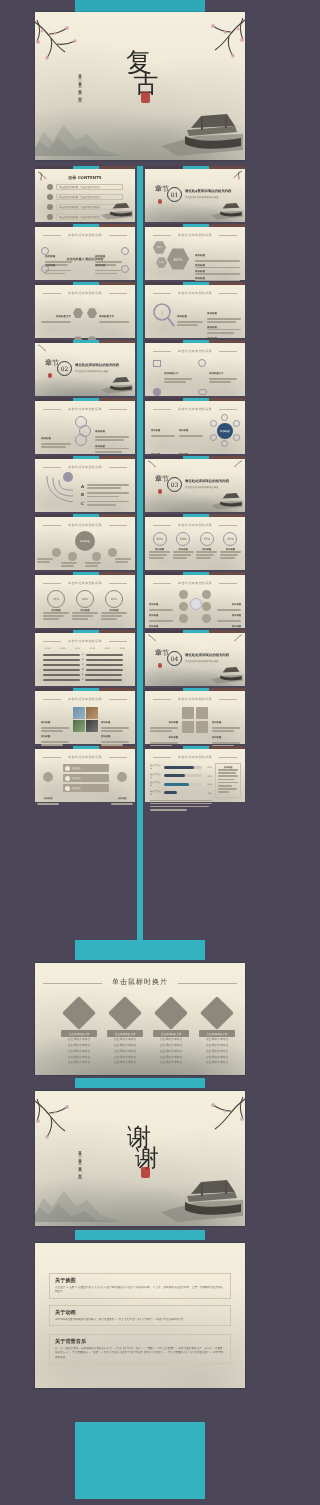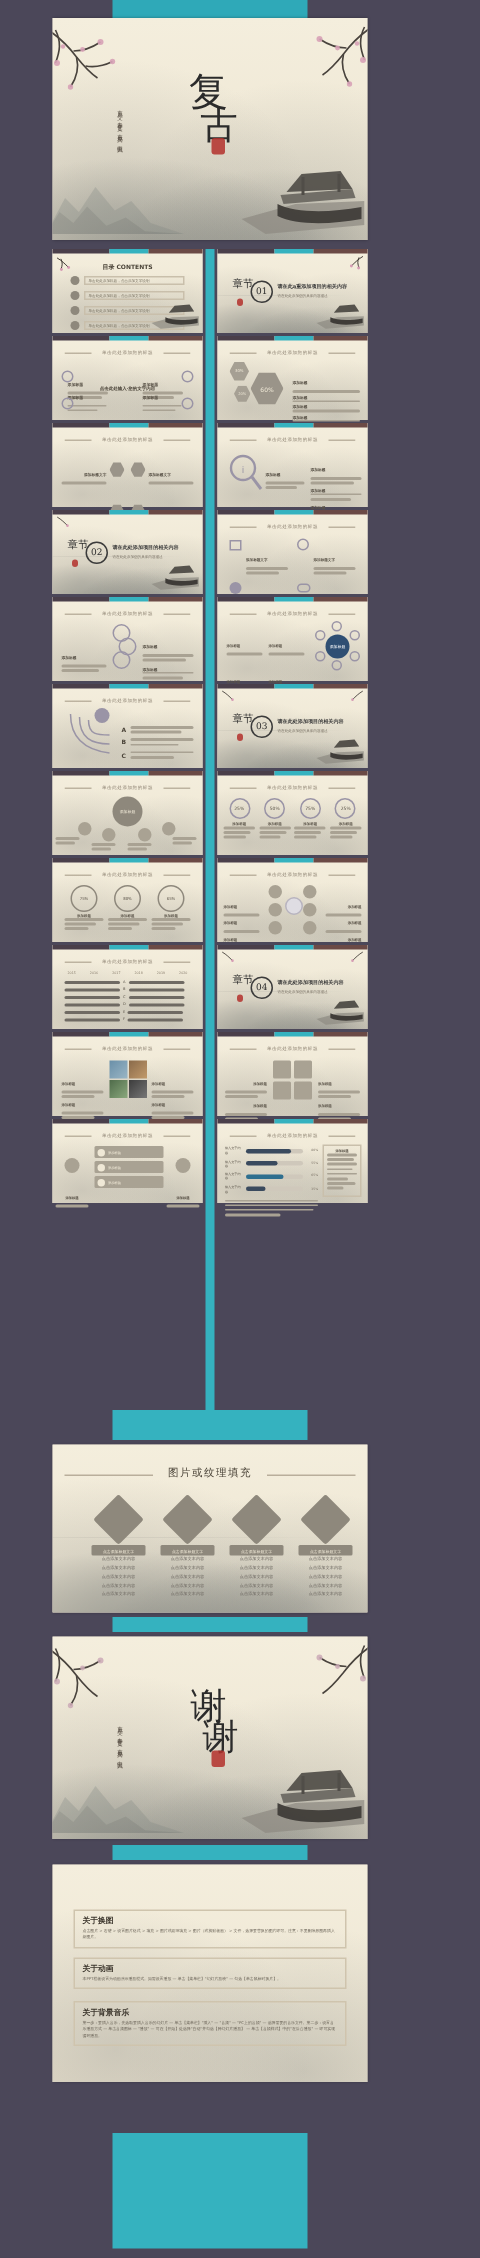--- a/index.html
+++ b/index.html
@@ -118,21 +118,21 @@
   }
 
   
   .sec-num {
     position:absolute; width:15px; height:15px; border-radius:50%;
     border:1px solid #3b3b3b; color:#2e2e2e;
     font-size:6px; font-family:"DejaVu Serif",serif;
     display:flex; align-items:center; justify-content:center;
   }
   .sec-cn {
-    position:absolute; font-family:Liberation Serif, serif;
+    position:absolute; font-family:Liberation Mono, monospace;
     font-size:7px; color:#2b2b2b; line-height:.9; letter-spacing:0;
   }
   .sec-txt { position:absolute; font-size:3.4px; color:#3a3a3a; font-weight:bold;}
   .sec-sub { position:absolute; font-size:2.4px; color:#7b7366; }
 
   
   .wide { left:35px; top:963px; width:210px; height:112px; }
   .wide-title {
     position:absolute; top:14px; left:0; width:100%;
     text-align:center; font-size:7px; color:#4a4338;
@@ -933,21 +933,21 @@
       <span class="bar" style="width:95%"></span>
         <span class="bar" style="width:55%"></span>
     </div>
   </div>
 
   <div class="teal-mid" style="left:75px; top:940px; width:130px; height:20px;"></div>
 
   <div class="slide wide">
     <div class="paper"></div>
       <div class="mist"></div>
-    <div class="wide-title">图片或纹理填充</div>
+    <div class="wide-title">单击鼠标时换片</div>
 
     <div class="wcol" style="left:22px; top:38px;">
       <div class="wdia"></div>
       <div class="wbadge">点击添加标题文字</div>
       <div class="wline">
         <div>点击添加文本内容</div>
           <div>点击添加文本内容</div>
         <div>点击添加文本内容</div>
           <div>点击添加文本内容</div>
         <div>点击添加文本内容</div>

